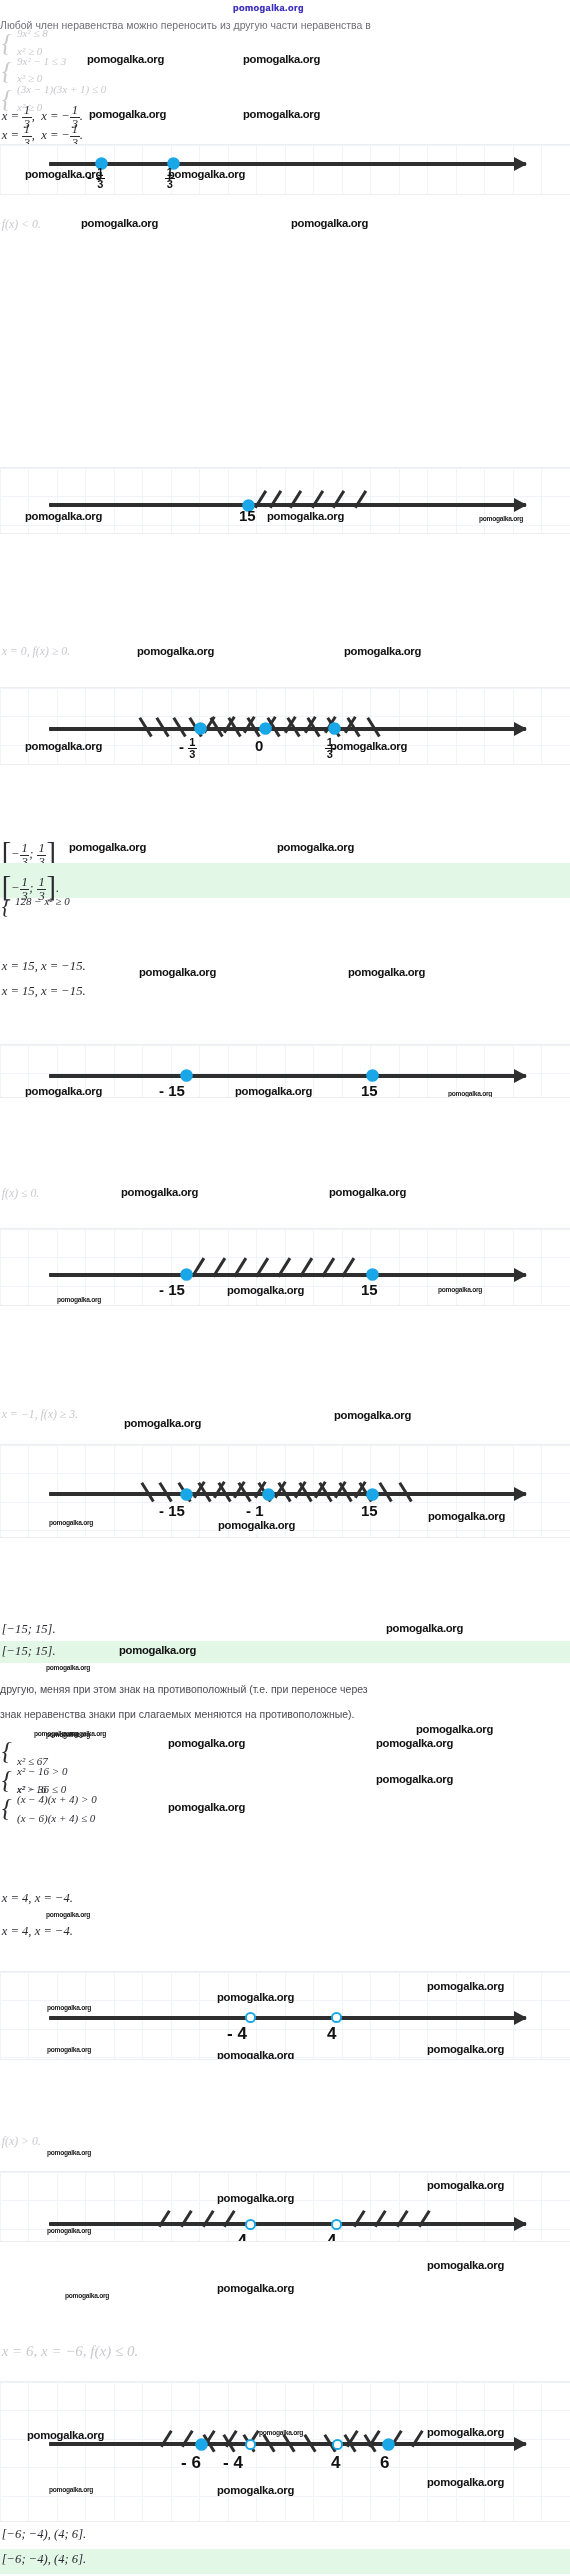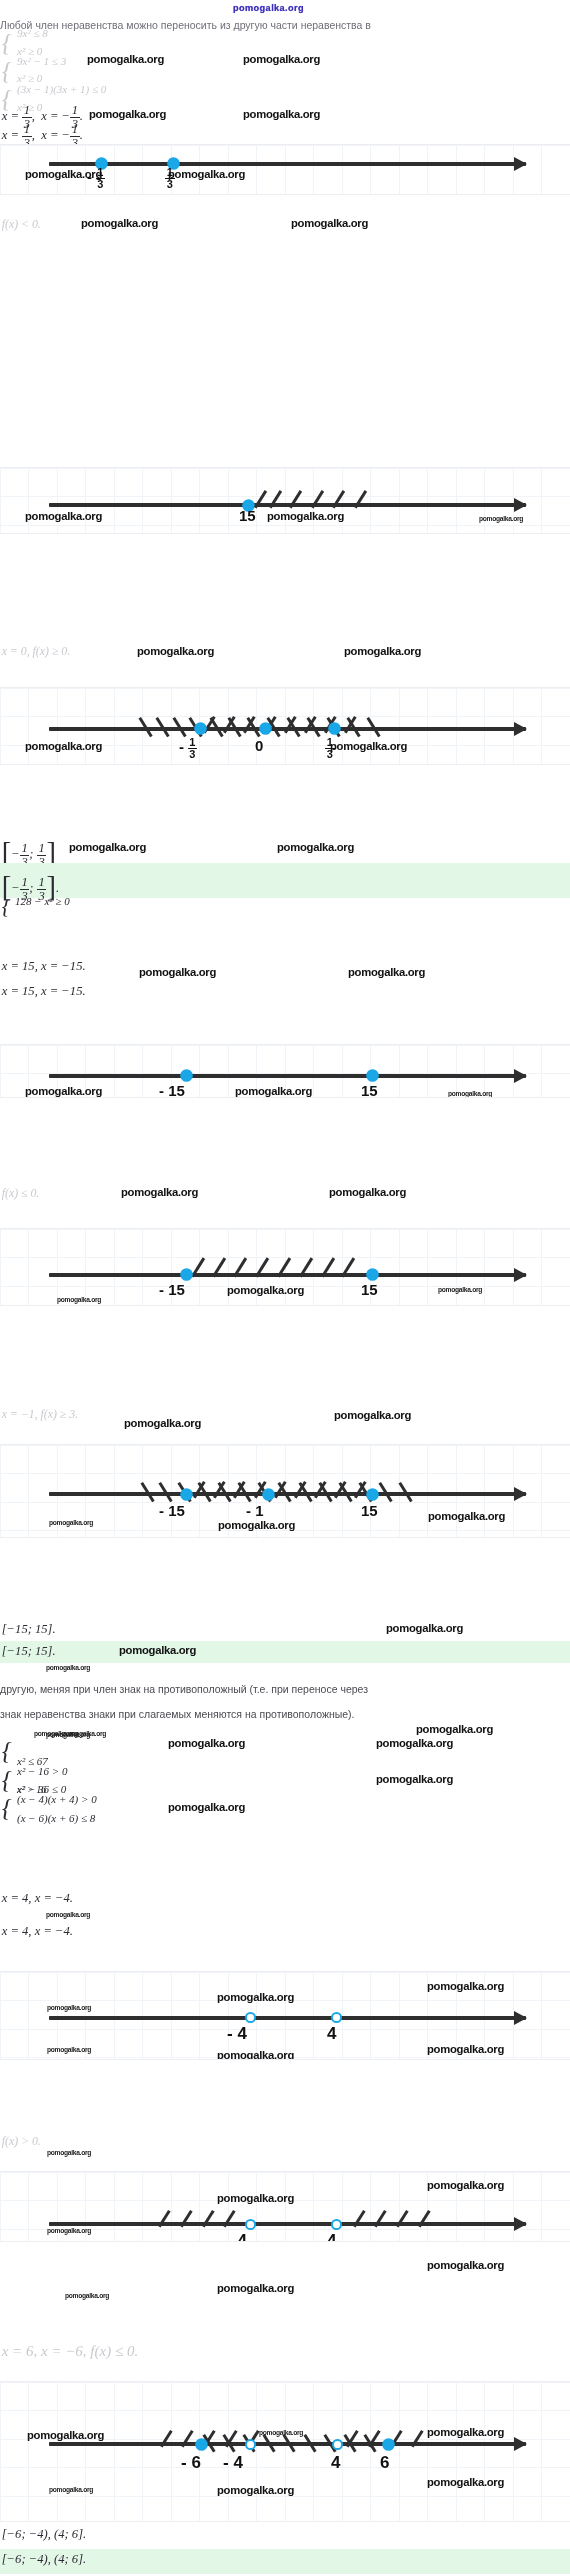--- a/index.html
+++ b/index.html
@@ -308,38 +308,38 @@
 
   <div class="math dark" style="left:1.7px;top:1622px;font-size:12.6px;">[−15; 15].</div>
   <div class="wm md" style="left:386px;top:1622px;">pomogalka.org</div>
 
   <div class="hl" style="left:0px;top:1641px;width:571px;height:22px;"></div>
   <div class="math dark" style="left:1.7px;top:1644px;font-size:12.6px;">[−15; 15].</div>
   <div class="wm md" style="left:119px;top:1644px;">pomogalka.org</div>
 
   <div class="wm sm" style="left:46px;top:1664px;">pomogalka.org</div>
 
-  <div class="para dark" style="left:0px;top:1683px;">другую, меняя при член знак на противоположный (т.е. при переносе через</div>
+  <div class="para dark" style="left:0px;top:1683px;">другую, меняя при этом знак на противоположный (т.е. при переносе через</div>
   <div class="para dark" style="left:0px;top:1708px;">знак неравенства знаки при слагаемых меняются на противоположные).</div>
 
   <div class="wm md" style="left:416px;top:1723px;">pomogalka.org</div>
   <div class="wm sm" style="left:46px;top:1731px;">pomogalka.org</div>
   <div class="wm sm" style="left:62px;top:1730px;">pomogalka.org</div>
 
   <div class="brace math dark" style="left:1.7px;top:1738px;font-size:25px;line-height:1;">{</div>
   <div class="math dark" style="left:17px;top:1784px;font-size:10px;">x² &gt; 16</div>
   <div class="math dark" style="left:17px;top:1755px;font-size:11px;">x² ≤ 67</div>
 
   <div class="brace math dark" style="left:1.7px;top:1767px;font-size:25px;line-height:1;">{</div>
   <div class="math dark" style="left:17px;top:1765px;font-size:11px;">x² − 16 &gt; 0</div>
   <div class="math dark" style="left:17px;top:1783px;font-size:11px;">x² − 36 ≤ 0</div>
 
   <div class="brace math dark" style="left:1.7px;top:1795px;font-size:25px;line-height:1;">{</div>
   <div class="math dark" style="left:17px;top:1793px;font-size:11px;">(x − 4)(x + 4) &gt; 0</div>
-  <div class="math dark" style="left:17px;top:1812px;font-size:11px;">(x − 6)(x + 6) ≤ 8</div>
+  <div class="math dark" style="left:17px;top:1812px;font-size:11px;">(x − 6)(x + 4) ≤ 0</div>
 
   <div class="wm sm" style="left:34px;top:1730px;">pomogalka.org</div>
   <div class="wm md" style="left:168px;top:1737px;">pomogalka.org</div>
   <div class="wm md" style="left:376px;top:1737px;">pomogalka.org</div>
   <div class="wm md" style="left:168px;top:1801px;">pomogalka.org</div>
   <div class="wm md" style="left:376px;top:1773px;">pomogalka.org</div>
 
   <div class="math dark" style="left:1.7px;top:1891px;font-size:12.6px;">x = 4,  x = −4.</div>
   <div class="wm sm" style="left:46px;top:1911px;">pomogalka.org</div>
   <div class="math dark" style="left:1.7px;top:1924px;font-size:12.6px;">x = 4,  x = −4.</div>

